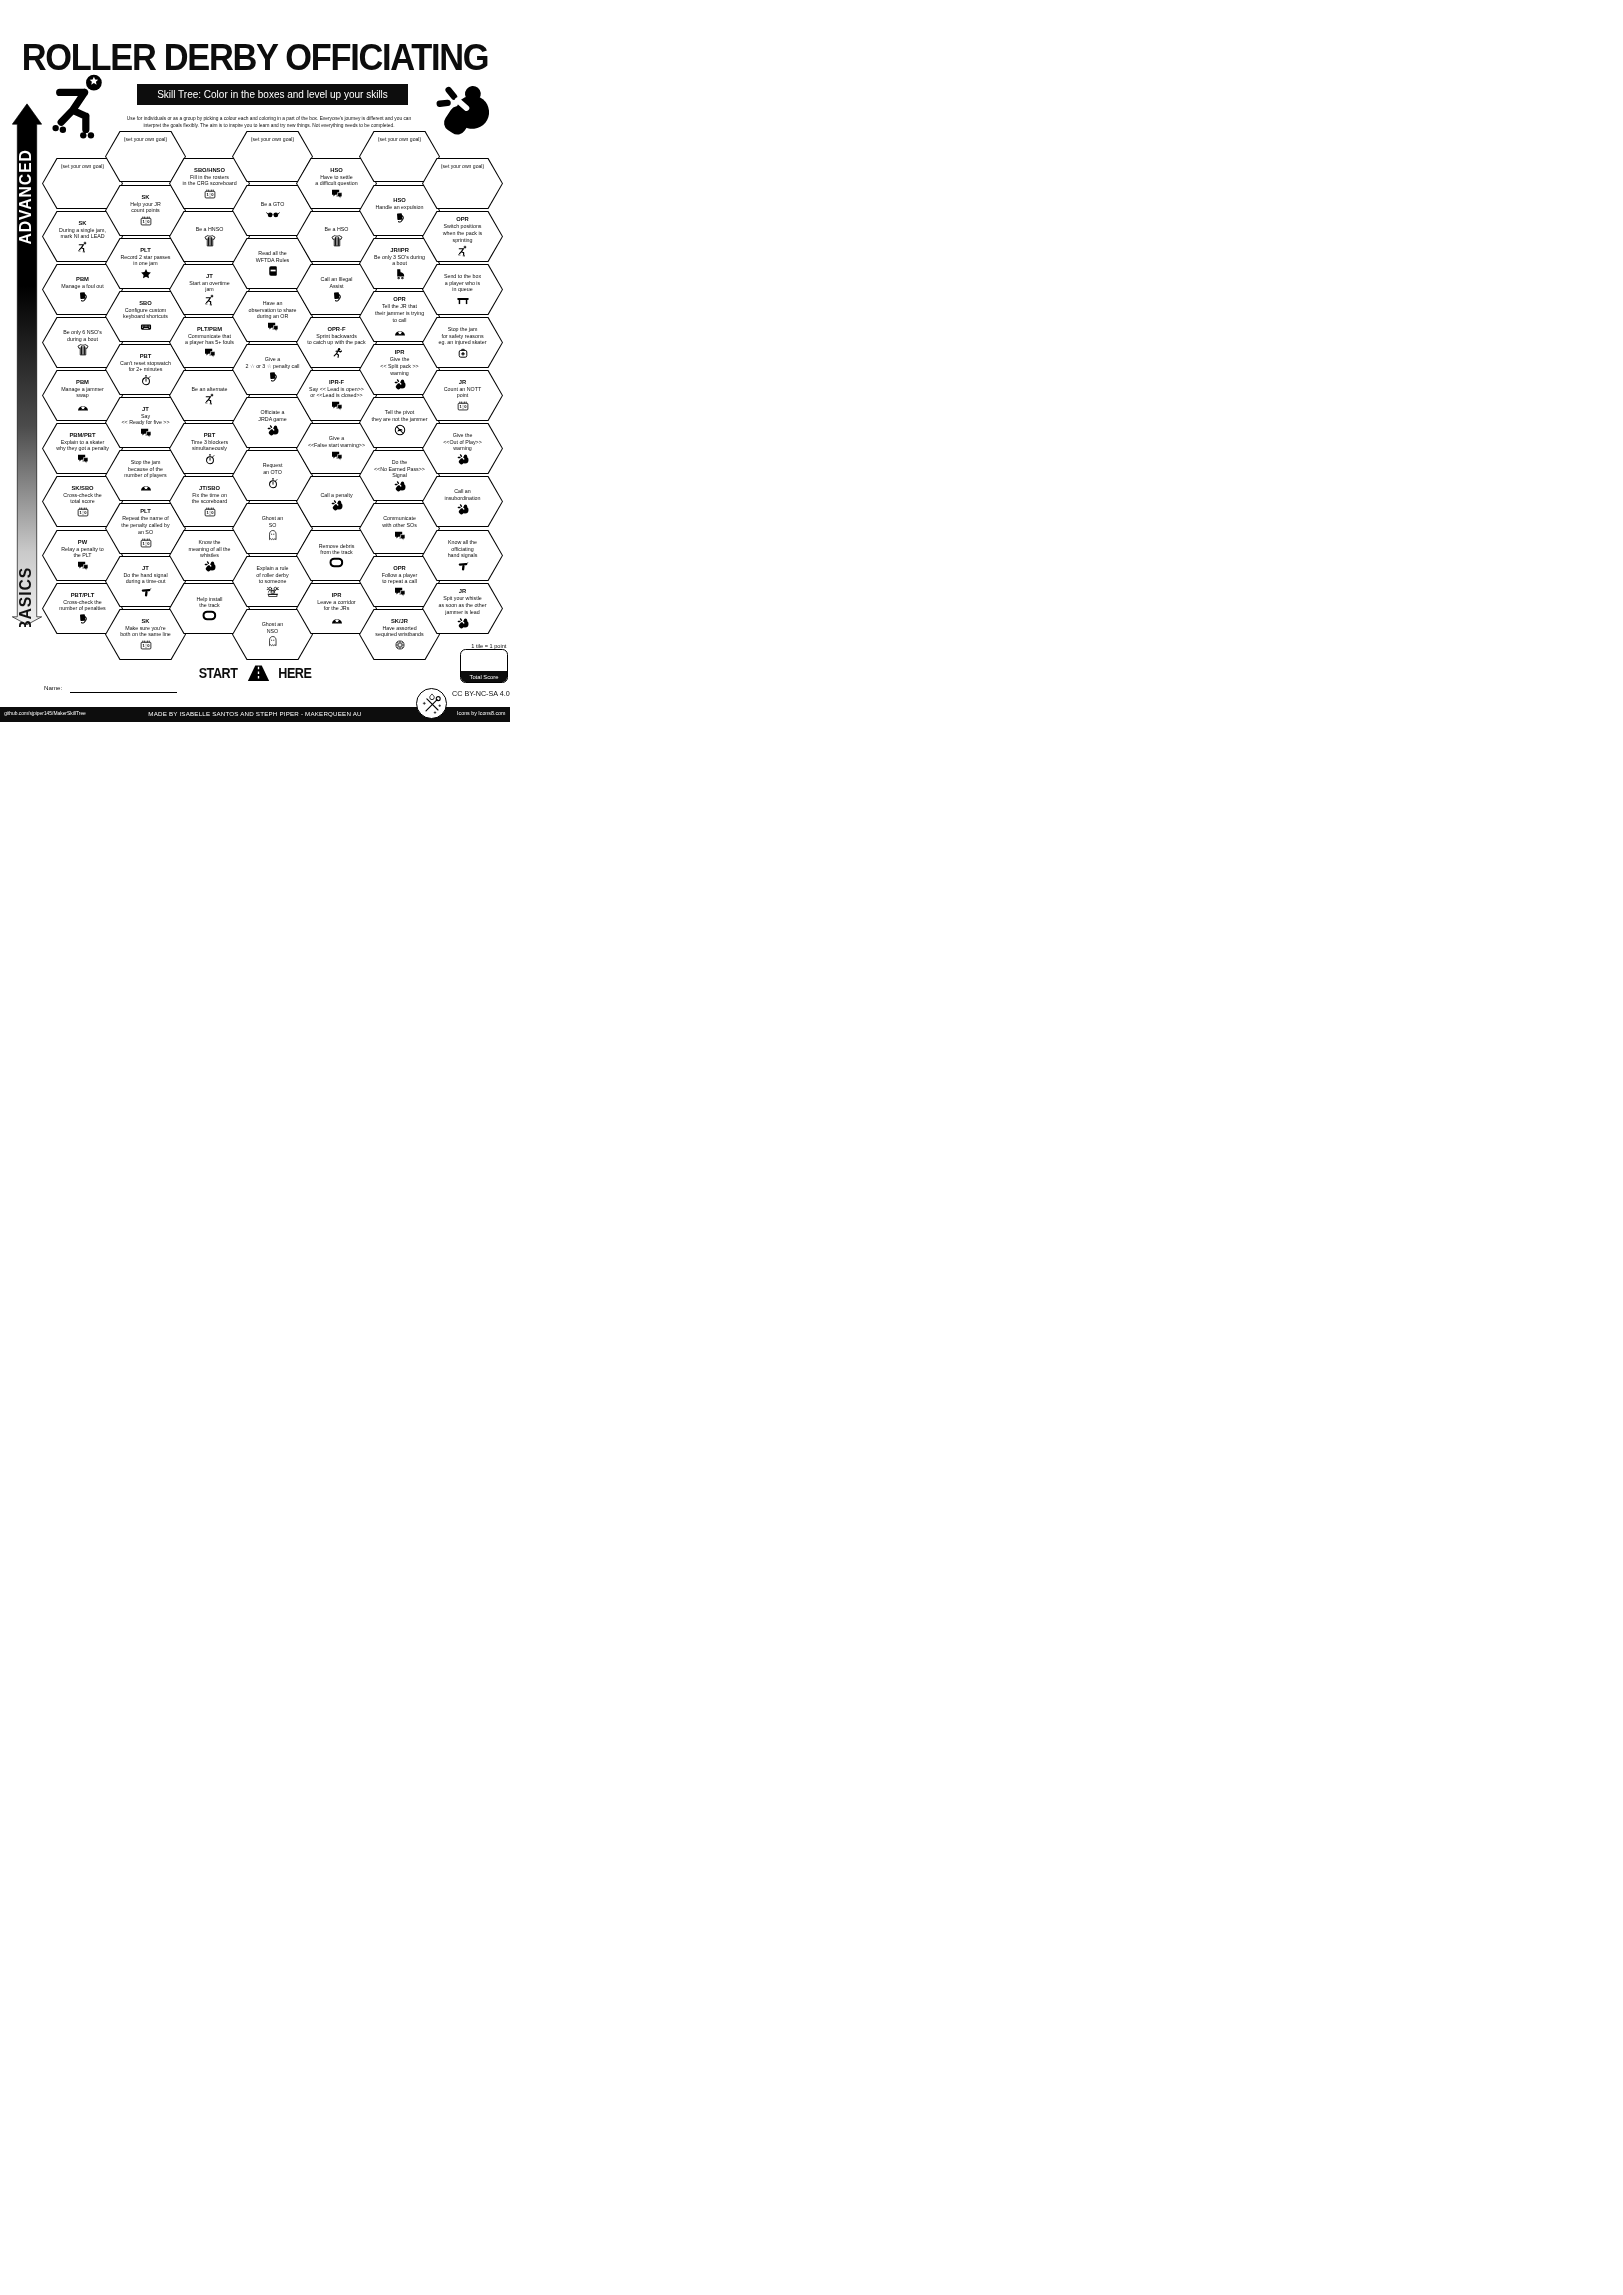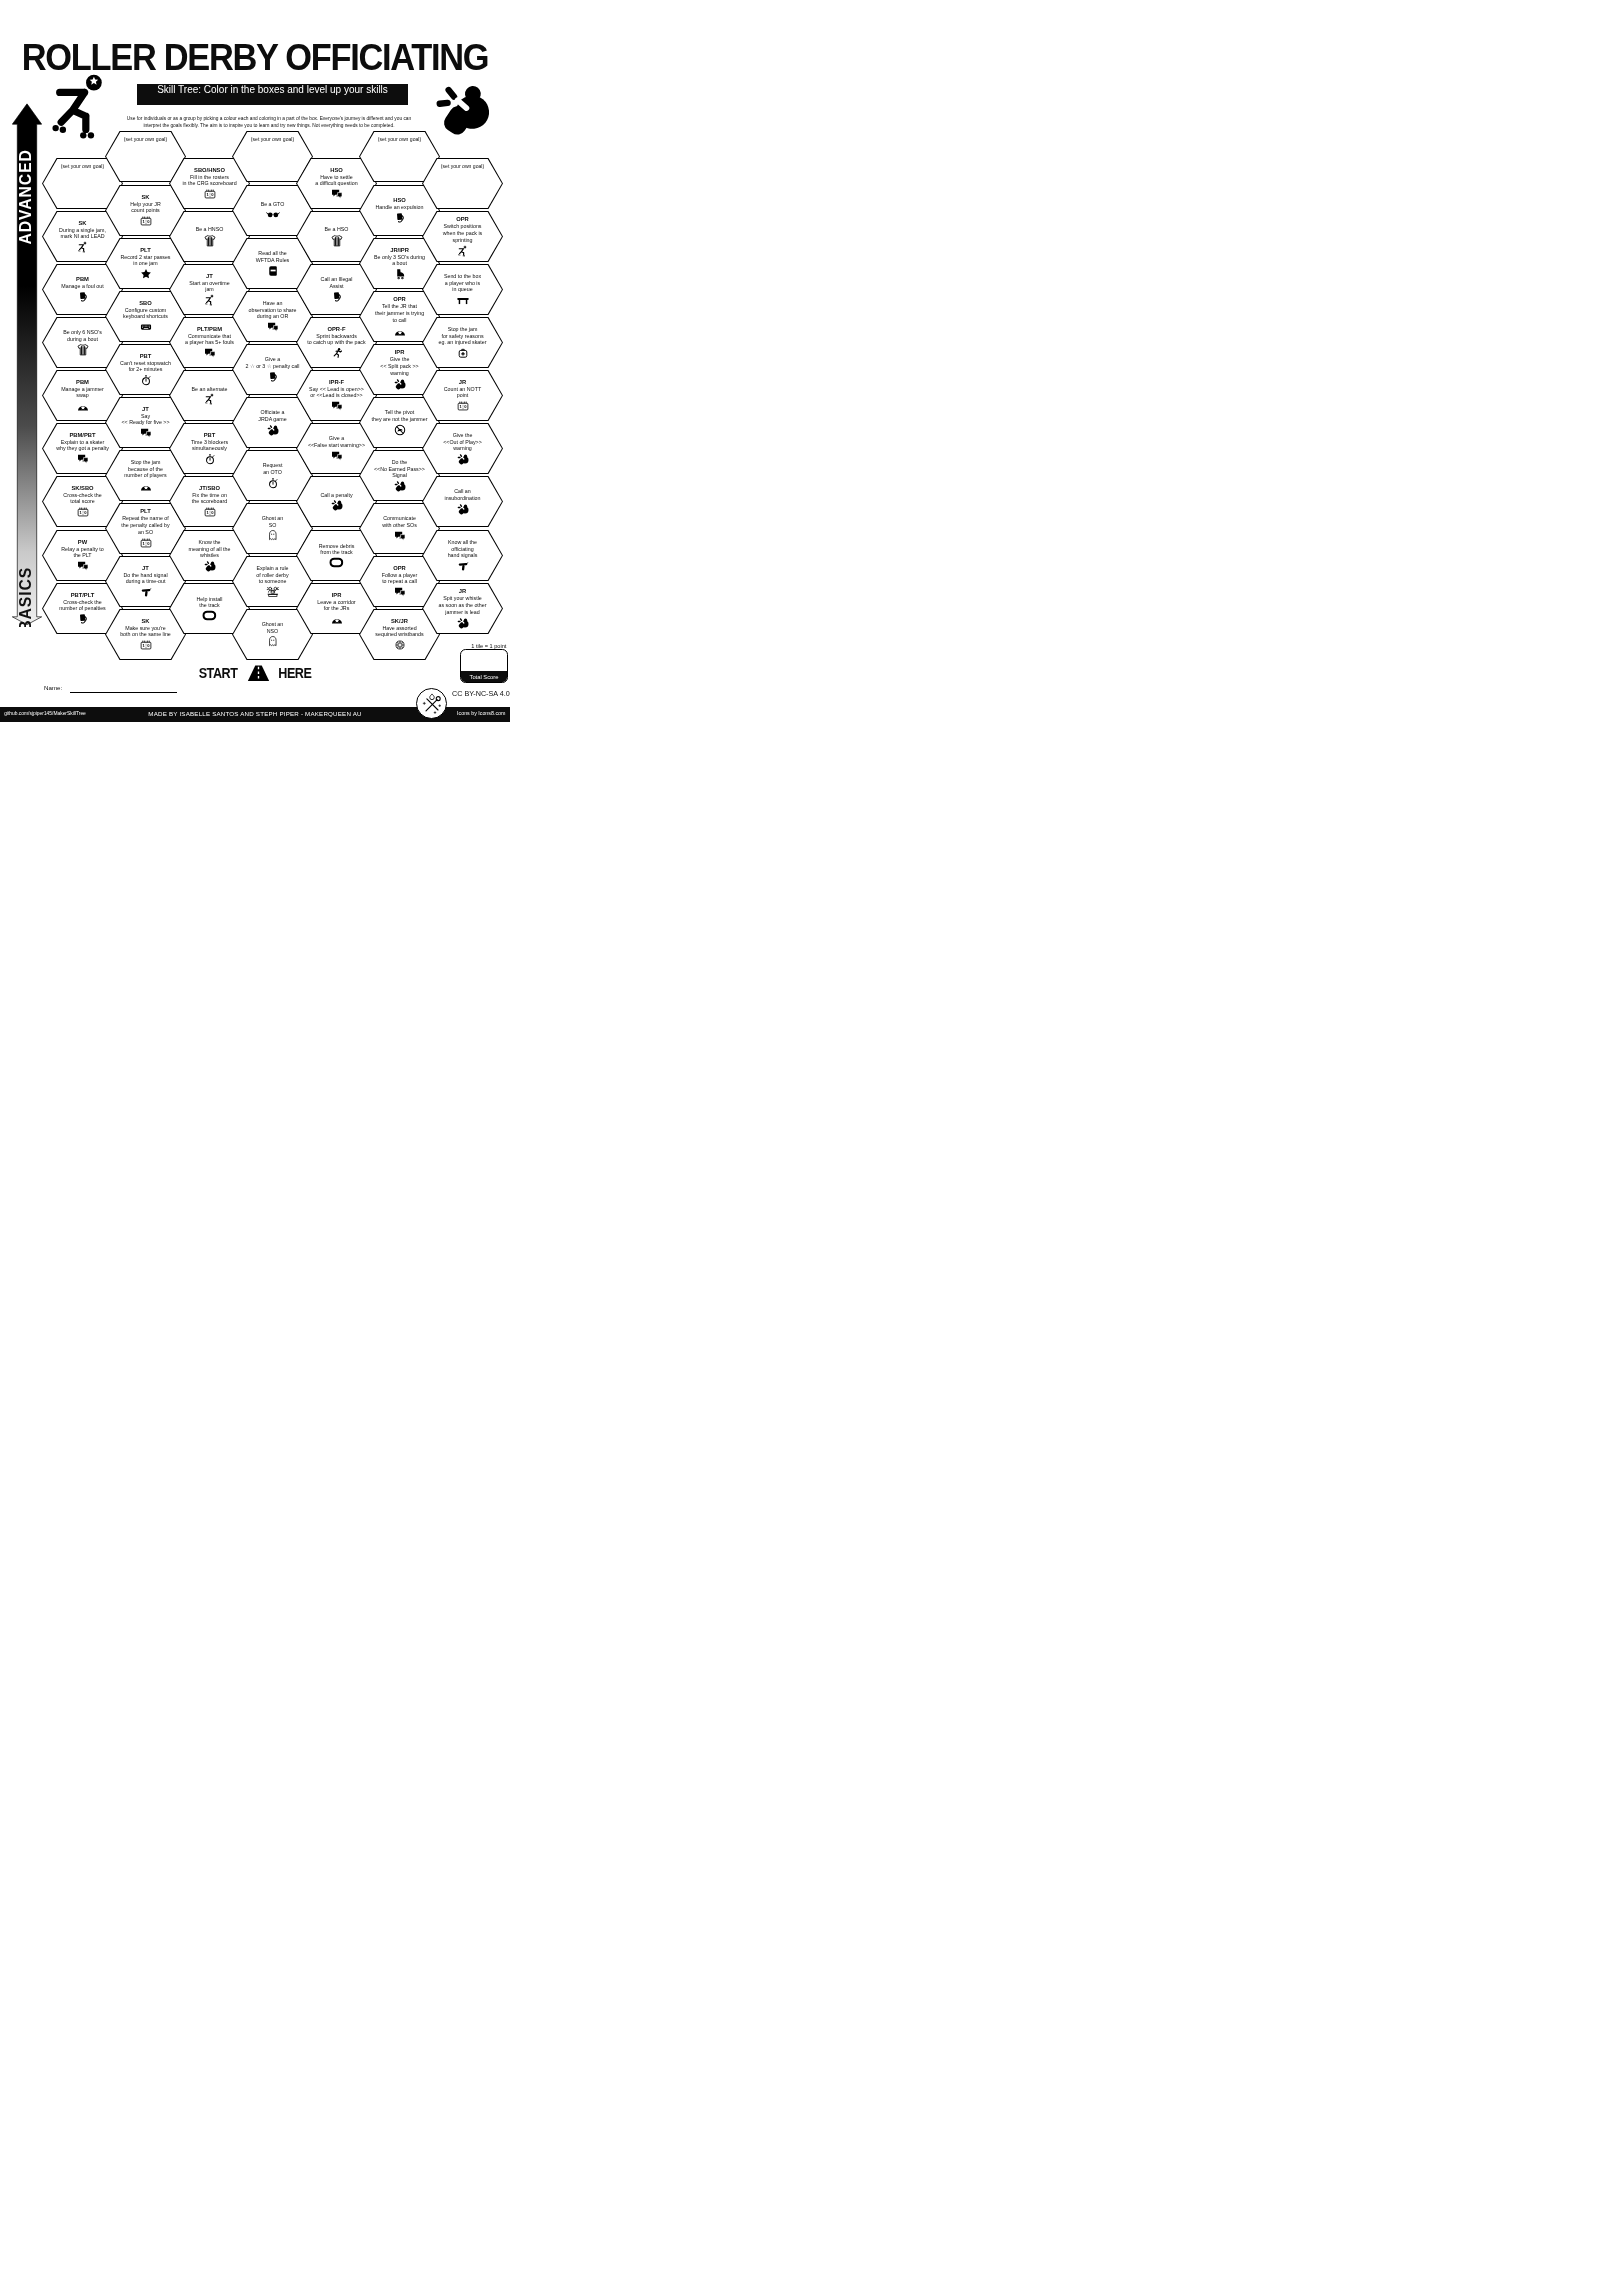--- a/index.html
+++ b/index.html
@@ -2,21 +2,21 @@
 <html style="font-size:7.4px"><head>
 <meta charset="utf-8">
 <style>
   html,body{margin:0;padding:0;background:#fff;}
   #page{position:relative;width:510px;height:722px;background:#fff;overflow:hidden;
         font-family:"Liberation Sans","DejaVu Sans",sans-serif;color:#0d0d0d;}
   
   #title{position:absolute;top:12px;left:0;right:0;text-align:center;font-size:37px;
          font-weight:800;letter-spacing:-1.4px;white-space:nowrap;transform:scaleX(.93);}
   #subtitle-bar{position:absolute;left:137px;top:84px;width:271px;height:21px;background:#0d0d0d;
-         color:#fff;display:flex;align-items:flex-start;justify-content:center;font-size:10px;}
+         color:#fff;display:flex;align-items:center;justify-content:center;font-size:10px;}
   #description{position:absolute;left:107px;top:93px;width:324px;margin-top:22px;text-align:center;
          font-size:4.8px;line-height:1.5;}
   
   #level-arrow{position:absolute;left:11.6px;top:102px;z-index:1;}
   #level-arrow text{font-family:"Liberation Sans","DejaVu Sans",sans-serif;font-weight:700;
          font-size:34px;letter-spacing:2px;}
   
   #hexgrid{position:absolute;inset:0;z-index:2;}
   .hex{position:absolute;width:81px;height:51px;background:#000;
        clip-path:polygon(0% 50%,18% 0%,82% 0%,100% 50%,82% 100%,18% 100%);}

